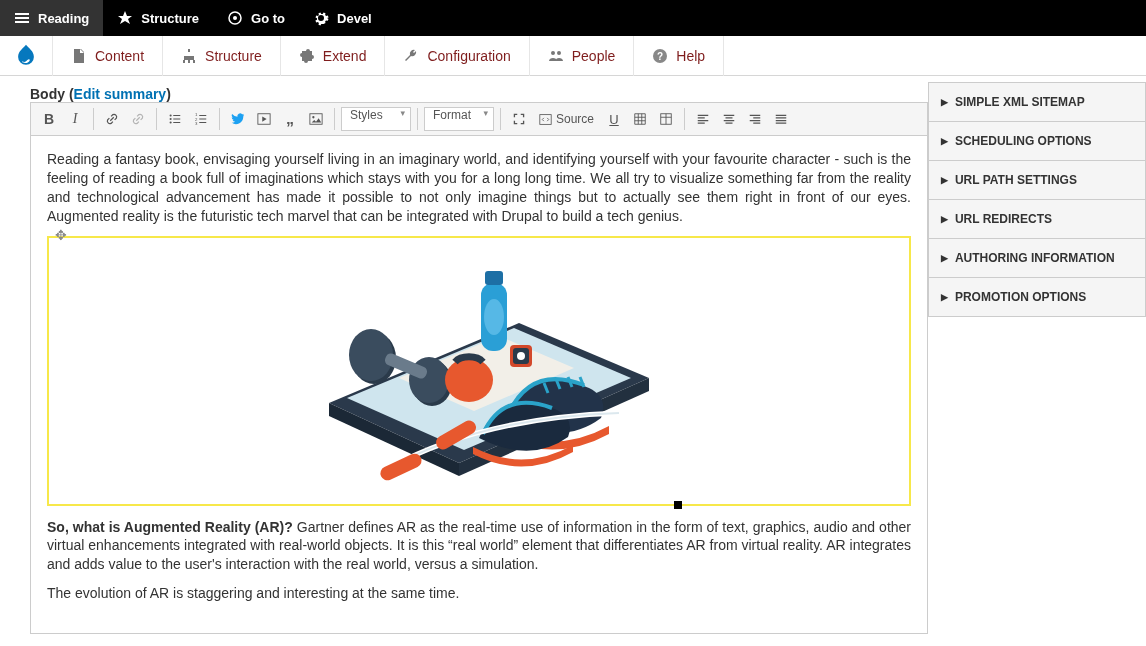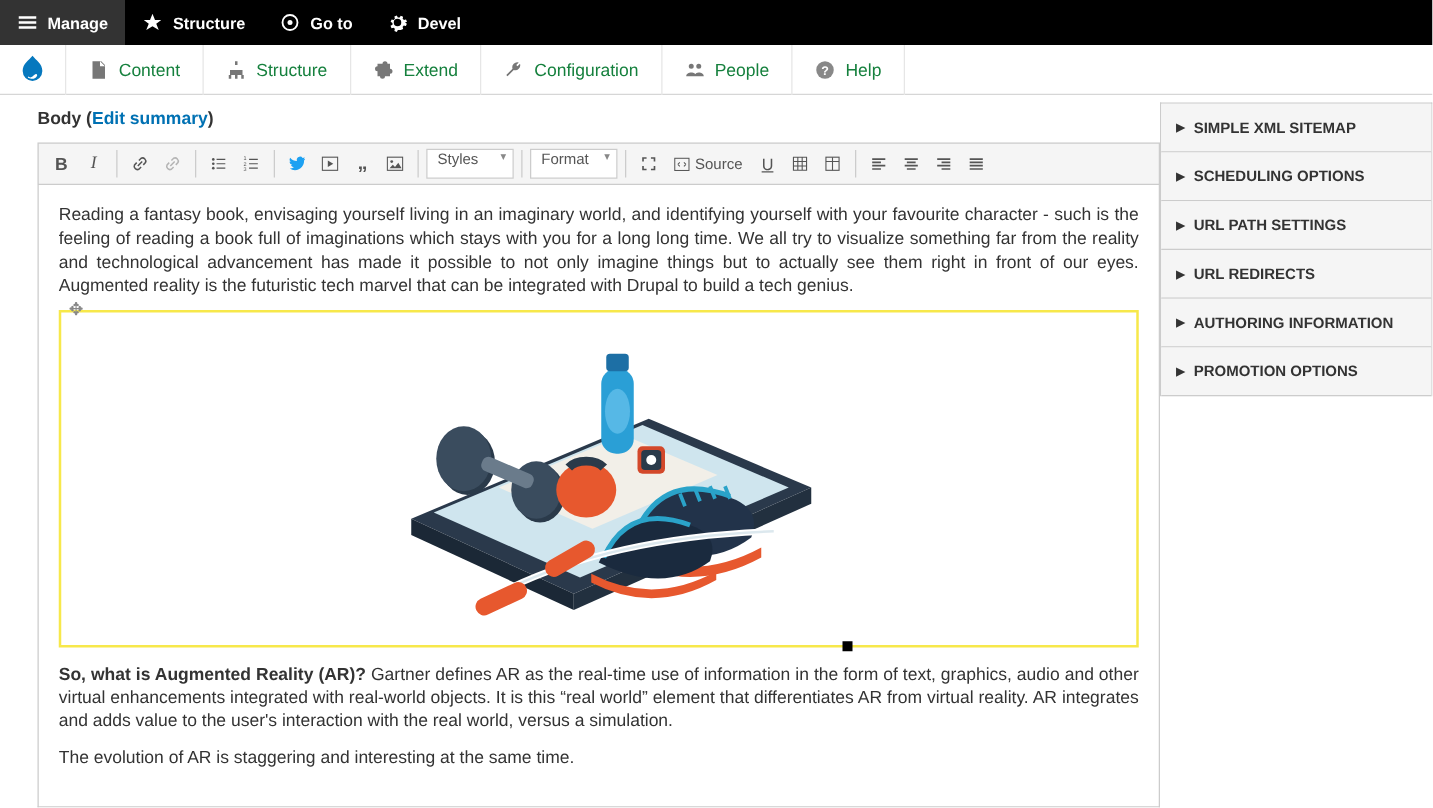--- a/index.html
+++ b/index.html
@@ -6,28 +6,28 @@
   body{font-family:"Lucida Grande","Segoe UI",Arial,sans-serif;font-size:13px;color:#333;background:#fff;width:1146px}
   
   .topbar{background:#000;color:#fff;height:36px;display:flex;align-items:center;font-weight:bold}
   .topbar .item{display:flex;align-items:center;padding:0 14px;height:36px;gap:8px}
   .topbar .item.active{background:#333}
   .topbar svg{fill:#fff;width:16px;height:16px}
   
   .secondbar{background:#fff;border-bottom:1px solid #d6d6d6;height:40px;display:flex;align-items:center;padding-left:8px}
   .secondbar .logo{width:28px;height:28px;margin:0 12px 0 4px}
   .tabs{display:flex;height:40px}
-  .tab{display:flex;align-items:center;gap:8px;padding:0 18px;border-right:1px solid #e6e6e6;color:#15803d;font-size:14px}
+  .tab{display:flex;align-items:center;gap:8px;padding:0 18px;border-right:1px solid #e6e6e6;color:#7f1d1d;font-size:14px}
   .tab:first-child{border-left:1px solid #e6e6e6}
   .tab svg{fill:#777;width:16px;height:16px}
   
   .layout{display:flex}
   .main{flex:1;padding:10px 0 0 30px;width:912px}
   .sidebar{width:218px;padding-top:6px}
-  .body-label{font-size:14px;font-weight:bold;color:#333;margin-bottom:12px}
+  .body-label{font-size:14px;font-weight:bold;color:#333;margin-bottom:0}
   .body-label a{color:#0071b3;text-decoration:none}
   
   .cktoolbar{border:1px solid #ccc;background:#f5f5f5;display:flex;align-items:center;height:34px;padding:0 6px;gap:2px;font-size:12px}
   .ckbtn{width:24px;height:24px;display:flex;align-items:center;justify-content:center;color:#555;border-radius:2px}
   .ckbtn svg{width:14px;height:14px;fill:#555}
   .cksep{width:1px;height:22px;background:#ccc;margin:0 4px}
   .cksel{height:24px;border:1px solid #ccc;background:#fff;display:flex;align-items:flex-start;padding:0 18px 0 8px;color:#555;font-size:12px;position:relative;min-width:70px}
   .cksel::after{content:"▾";position:absolute;right:5px;color:#888;font-size:9px}
   .srcbtn{display:flex;align-items:center;gap:4px;height:24px;padding:0 6px;color:#555;font-size:12px}
   
@@ -45,21 +45,21 @@
   .twitter{fill:#1da1f2!important}
 </style>
 </head>
 <body>
 
 <div class="topbar">
   <div class="item active">
     <svg viewBox="0 0 16 16">
         <path d="M1 3h14v2H1zM1 7h14v2H1zM1 11h14v2H1z"></path>
       </svg>
-    <span>Manage</span>
+    <span>Reading</span>
   </div>
   <div class="item">
     <svg viewBox="0 0 16 16">
         <path d="M8 1l2 5h5l-4 3 2 5-5-3-5 3 2-5-4-3h5z"></path>
       </svg>
     <span>Structure</span>
   </div>
   <div class="item">
     <svg viewBox="0 0 16 16">
         <circle cx="8" cy="8" r="6" fill="none" stroke="#fff" stroke-width="1.5"></circle>

